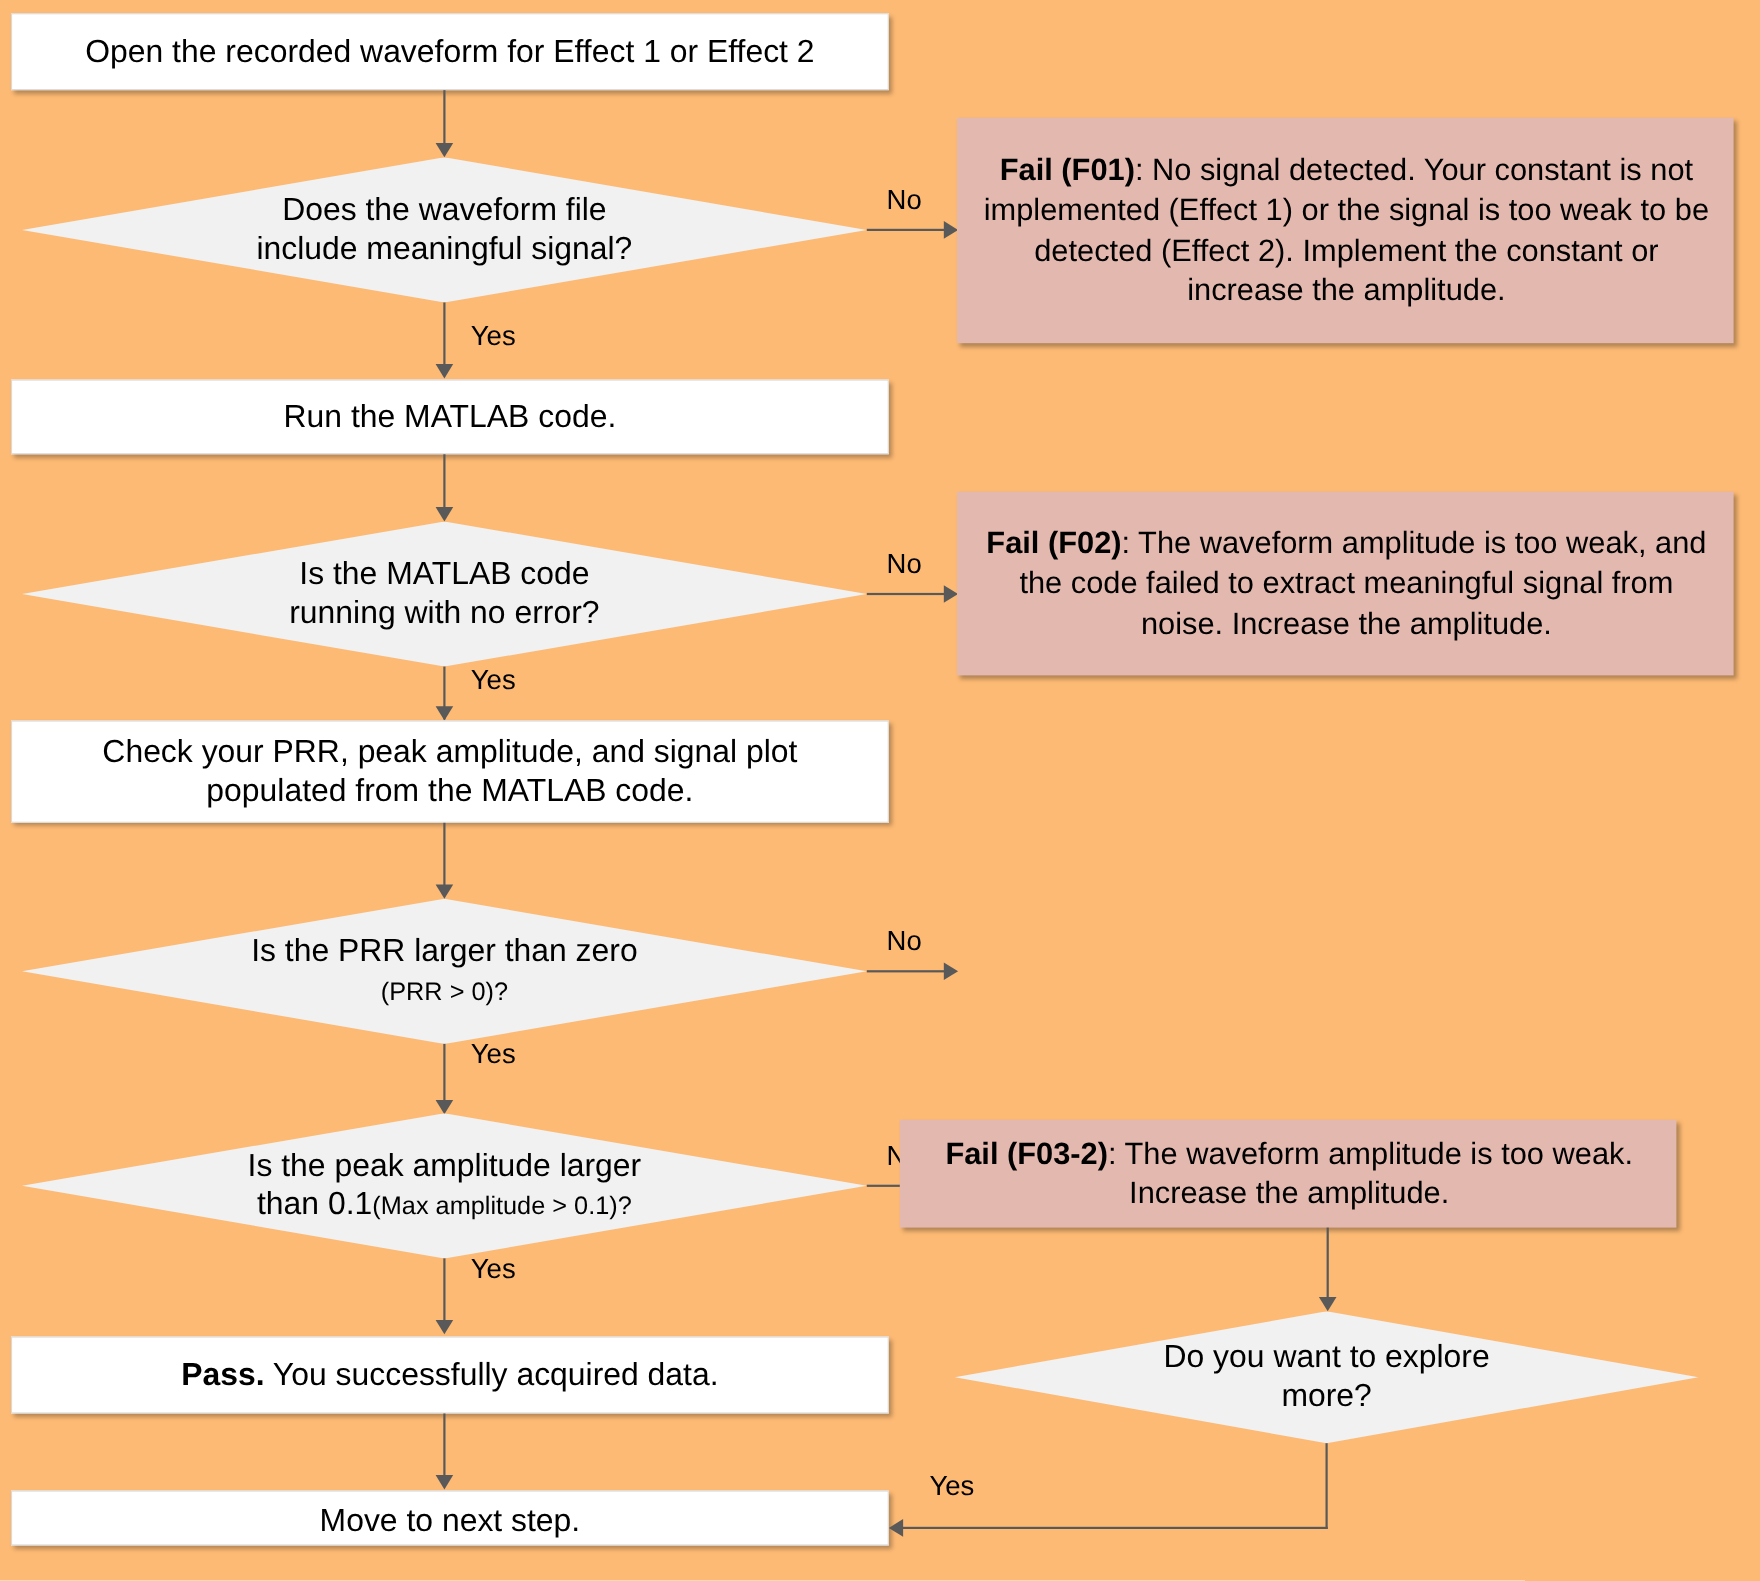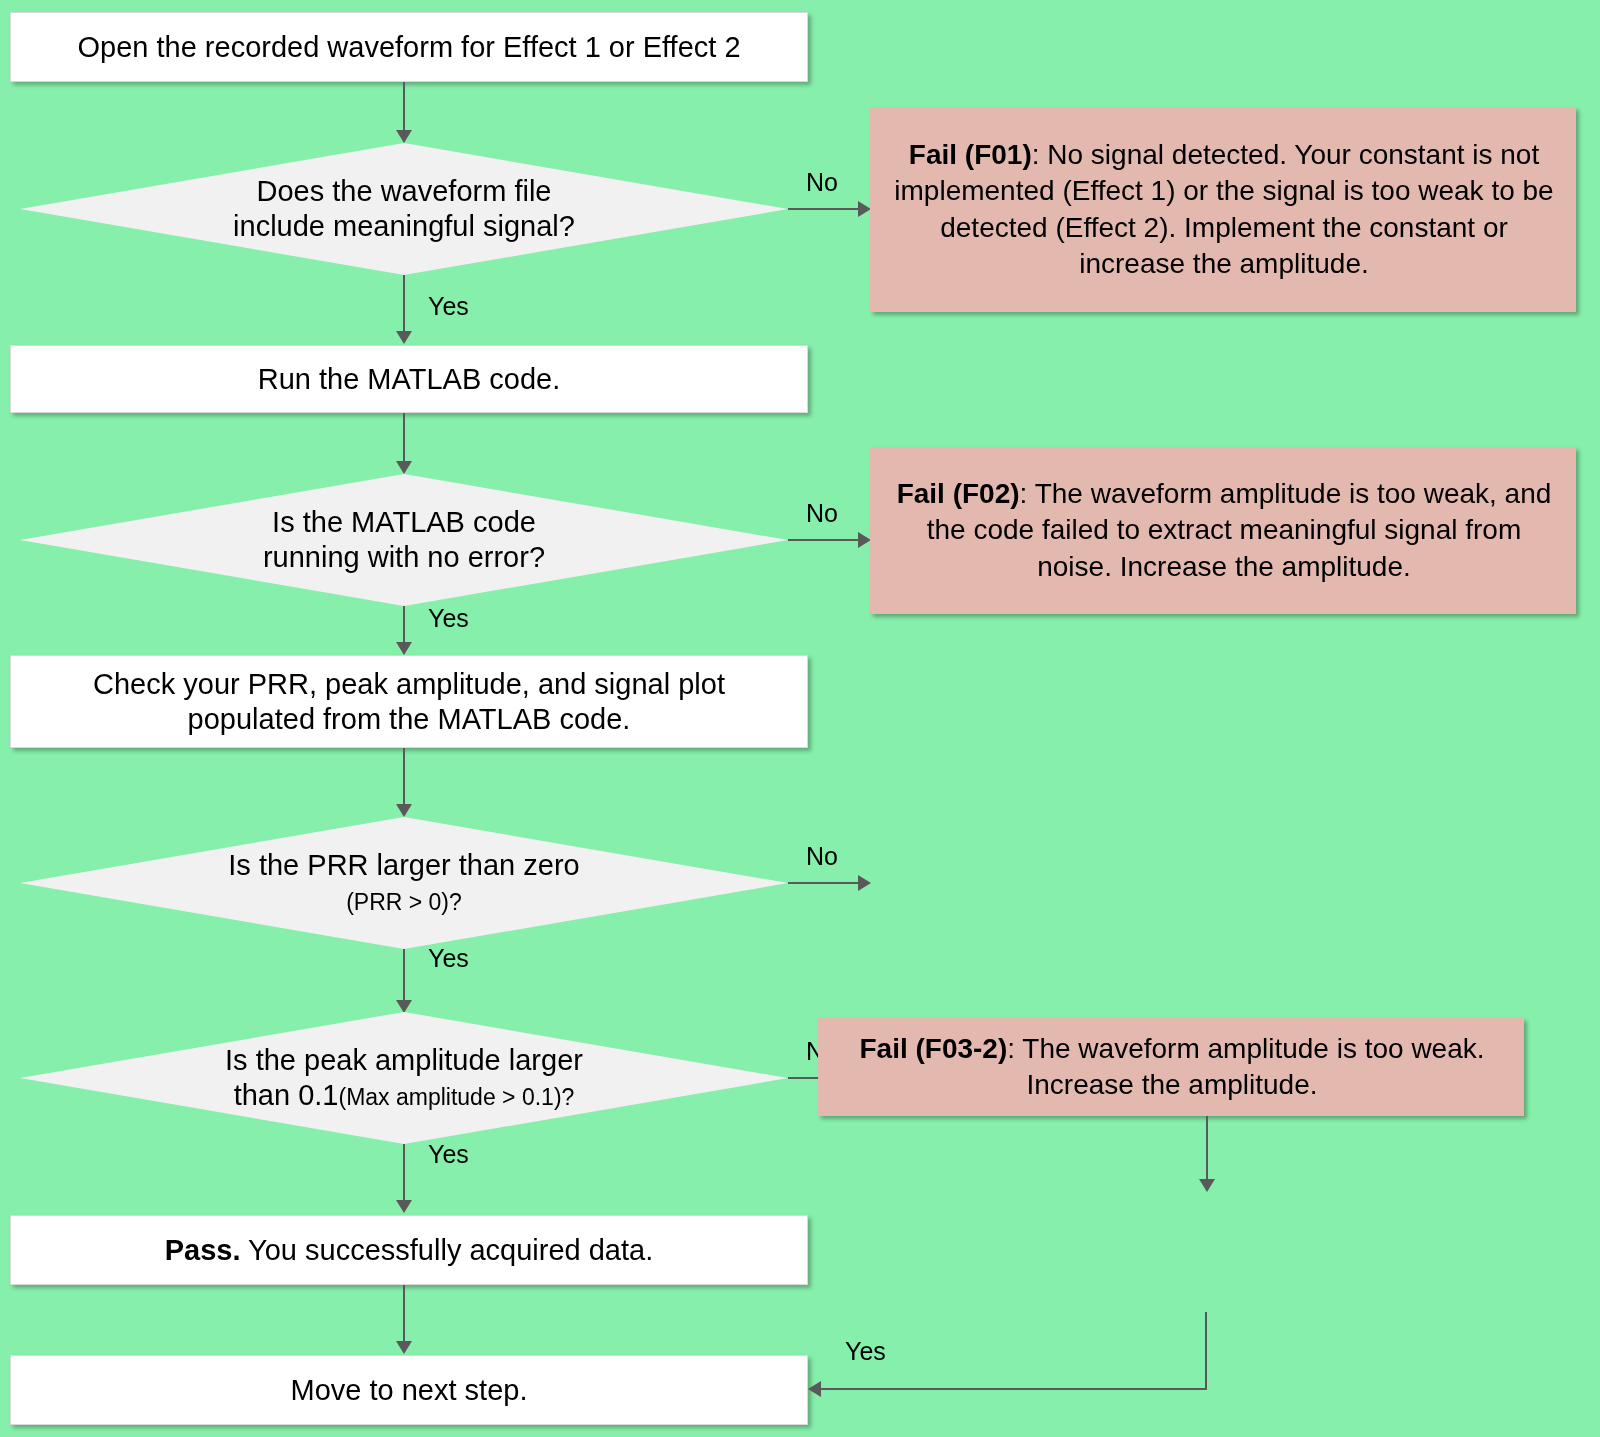--- a/index.html
+++ b/index.html
@@ -6,21 +6,21 @@
   body{
     font-family:"Liberation Sans","DejaVu Sans",sans-serif;
     color:#000000;
     -webkit-font-smoothing:antialiased;
   }
   #canvas{
     position:relative;
     width:1600px;
     height:1437px;
     overflow:hidden;
-    background:#86efac;
+    background:#fdba74;
   }
 
   
   .node{
     position:absolute;
     box-sizing:border-box;
     display:flex;
     align-items:center;
     justify-content:center;
     text-align:center;
@@ -203,39 +203,46 @@
   <div class="arrow-down" style="left:396px;top:1200px;"></div>
   <div class="elabel" style="left:428px;top:1140px;">Yes</div>
 
   <div class="node rect" style="left:10px;top:1215px;width:798px;height:70px;">
     <span><b>Pass.</b><span> You successfully acquired data.</span></span>
   </div>
 
   <div class="vline" style="left:403px;top:1285px;height:58px;"></div>
   <div class="arrow-down" style="left:396px;top:1341px;"></div>
 
-  <div class="node rect" style="left:10px;top:1355px;width:798px;height:70px;">
+  <div class="node rect" style="left:10px;top:1355px;width:798px;height:50px;align-items:flex-end;">
     <span>Move to next step.</span>
   </div>
 
   <div class="node fail" style="left:870px;top:107px;width:706px;height:205px;">
     <span class="ftxt"><b>Fail (F01)</b><span>: No signal detected. Your constant is not implemented (Effect 1) or the signal is too weak to be detected (Effect 2). Implement the constant or increase the amplitude.</span></span>
   </div>
 
   <div class="node fail" style="left:870px;top:447px;width:706px;height:167px;">
     <span class="ftxt"><b>Fail (F02)</b><span>: The waveform amplitude is too weak, and the code failed to extract meaningful signal from noise. Increase the amplitude.</span></span>
   </div>
 
 
   <div class="node fail" style="left:818px;top:1018px;width:706px;height:98px;">
     <span class="ftxt"><b>Fail (F03-2)</b><span>: The waveform amplitude is too weak. Increase the amplitude.</span></span>
   </div>
 
   <div class="vline" style="left:1206px;top:1116px;height:65px;"></div>
   <div class="arrow-down" style="left:1199px;top:1179px;"></div>
 
+  <div class="node diamond" style="left:868px;top:1192px;width:676px;height:120px;">
+    <span class="dshape"></span>
+    <span class="dtext">
+      <span>Do you want to explore</span><br>
+      <span>more?</span>
+    </span>
+  </div>
 
   <div class="vline" style="left:1205px;top:1312px;height:78px;"></div>
   <div class="hline" style="left:820px;top:1388px;width:387px;"></div>
   <div class="arrow-left" style="left:808px;top:1381px;"></div>
   <div class="elabel" style="left:845px;top:1337px;">Yes</div>
 
 </div>
 
 </body></html>

